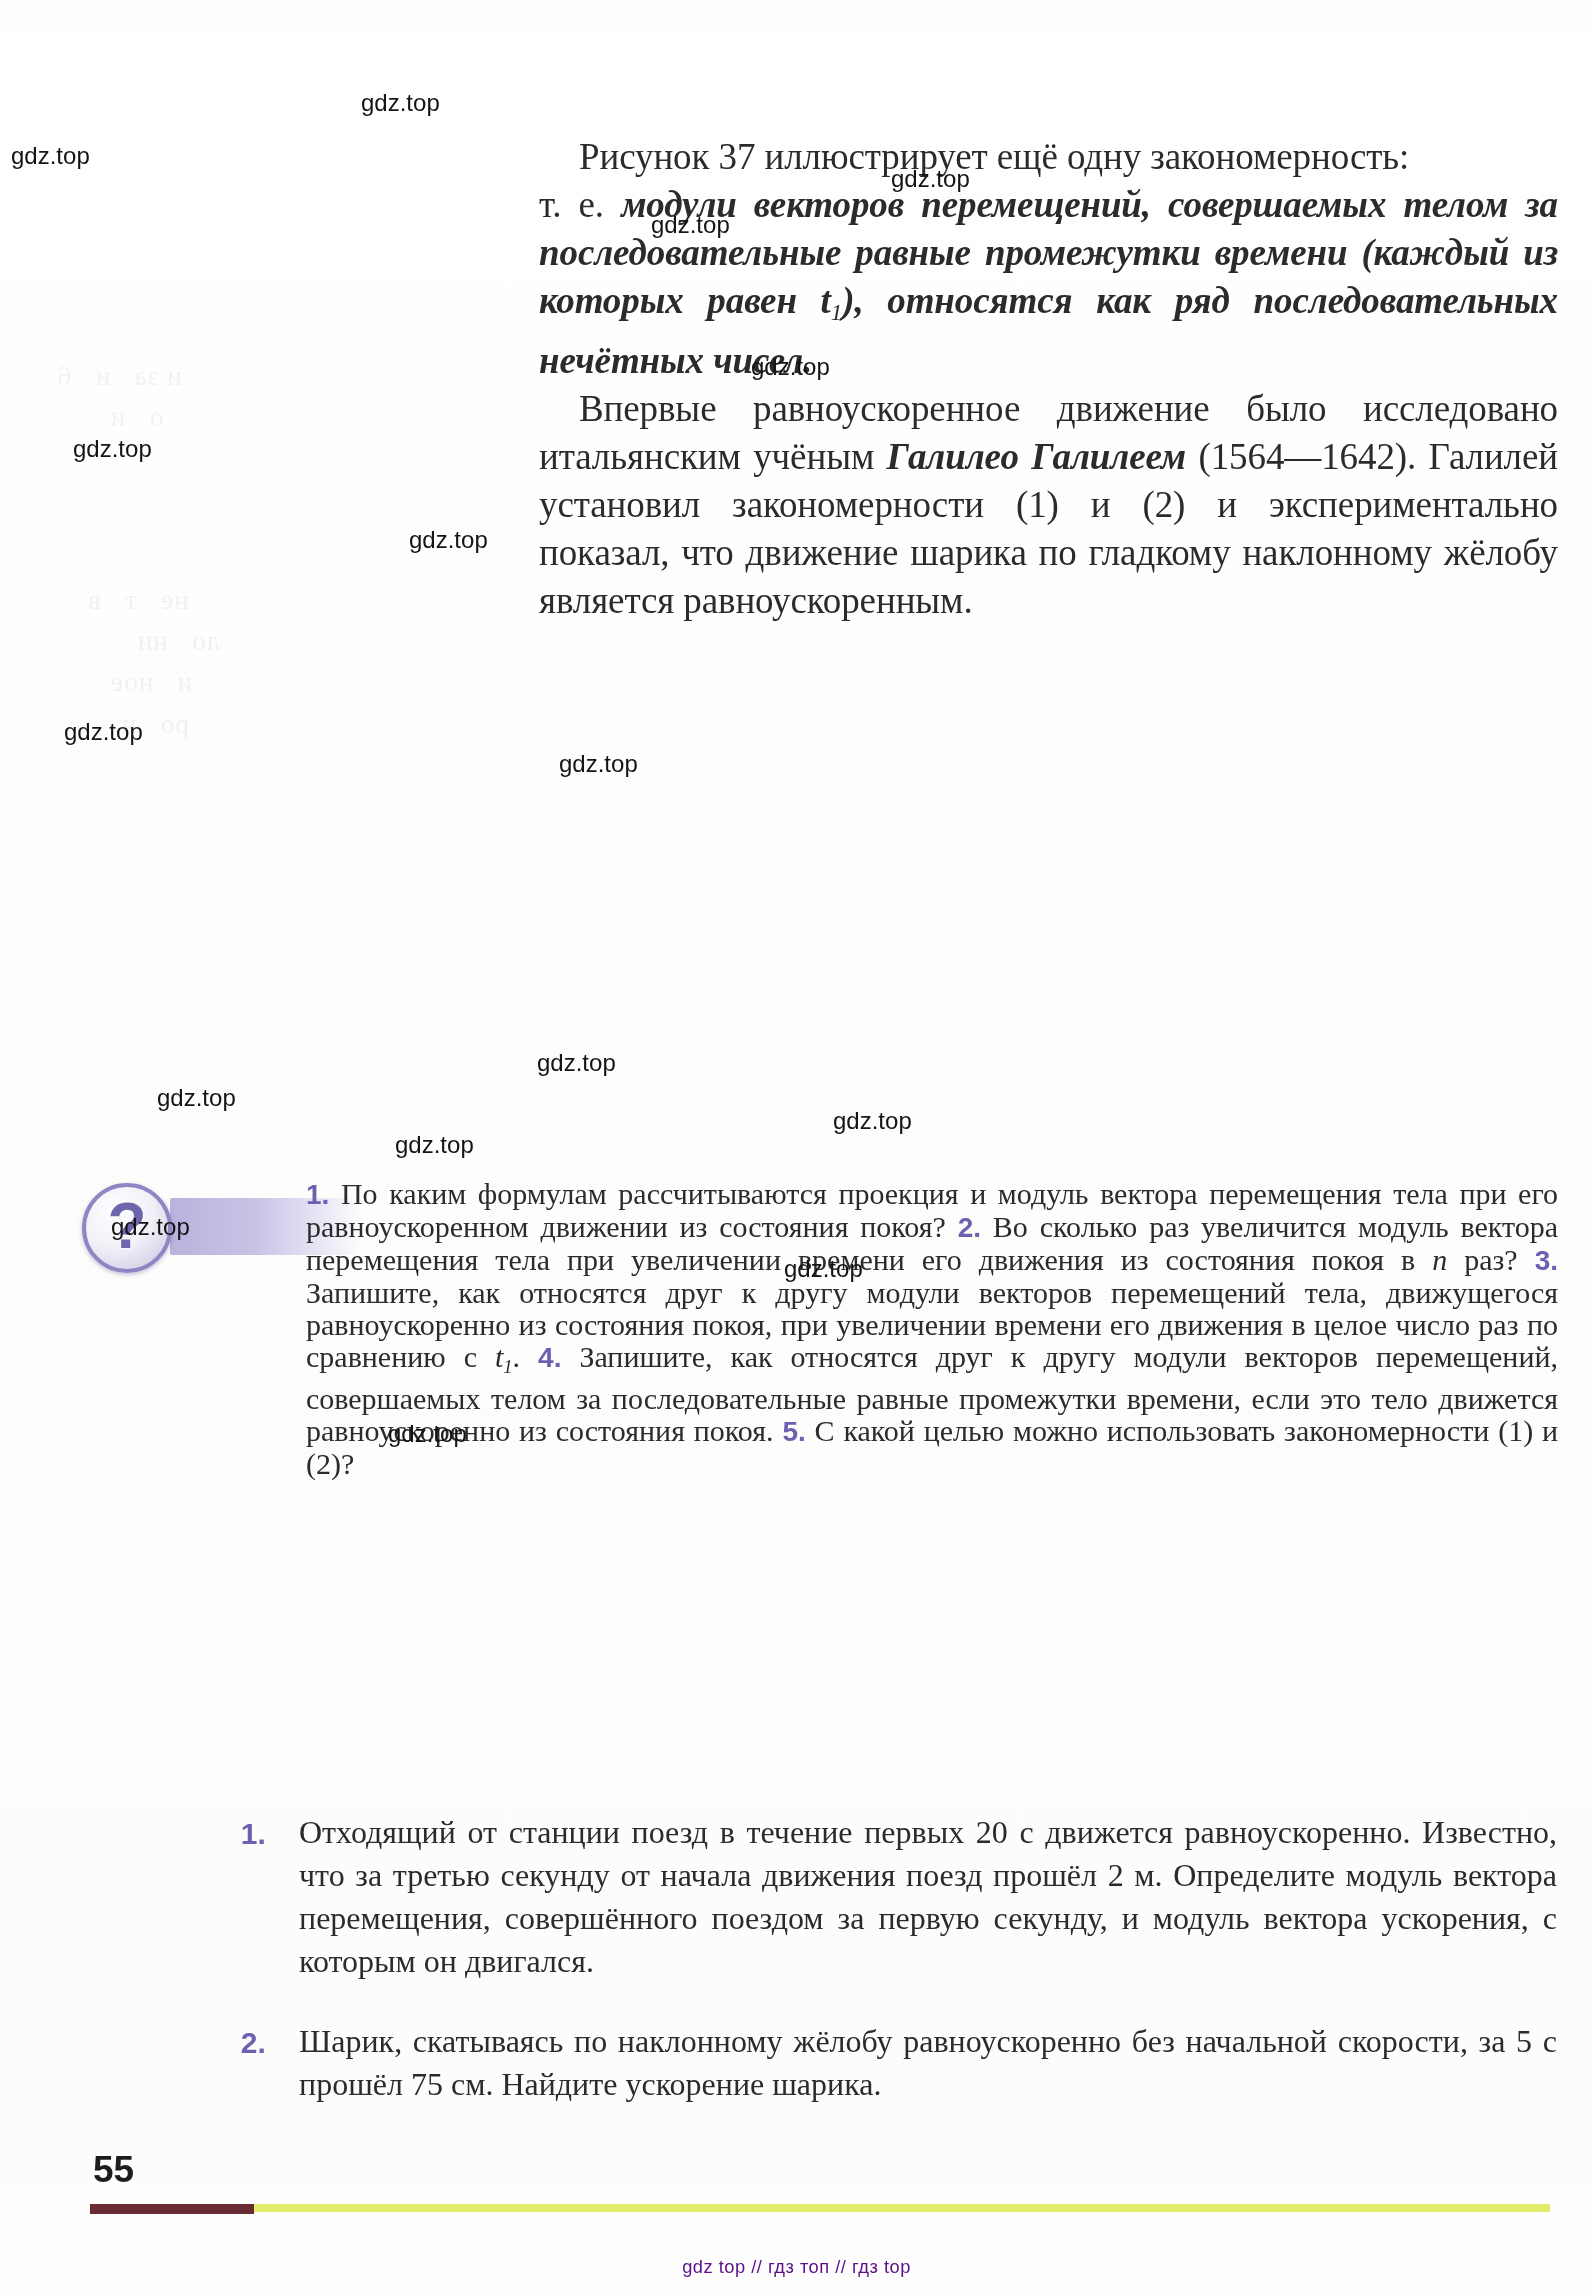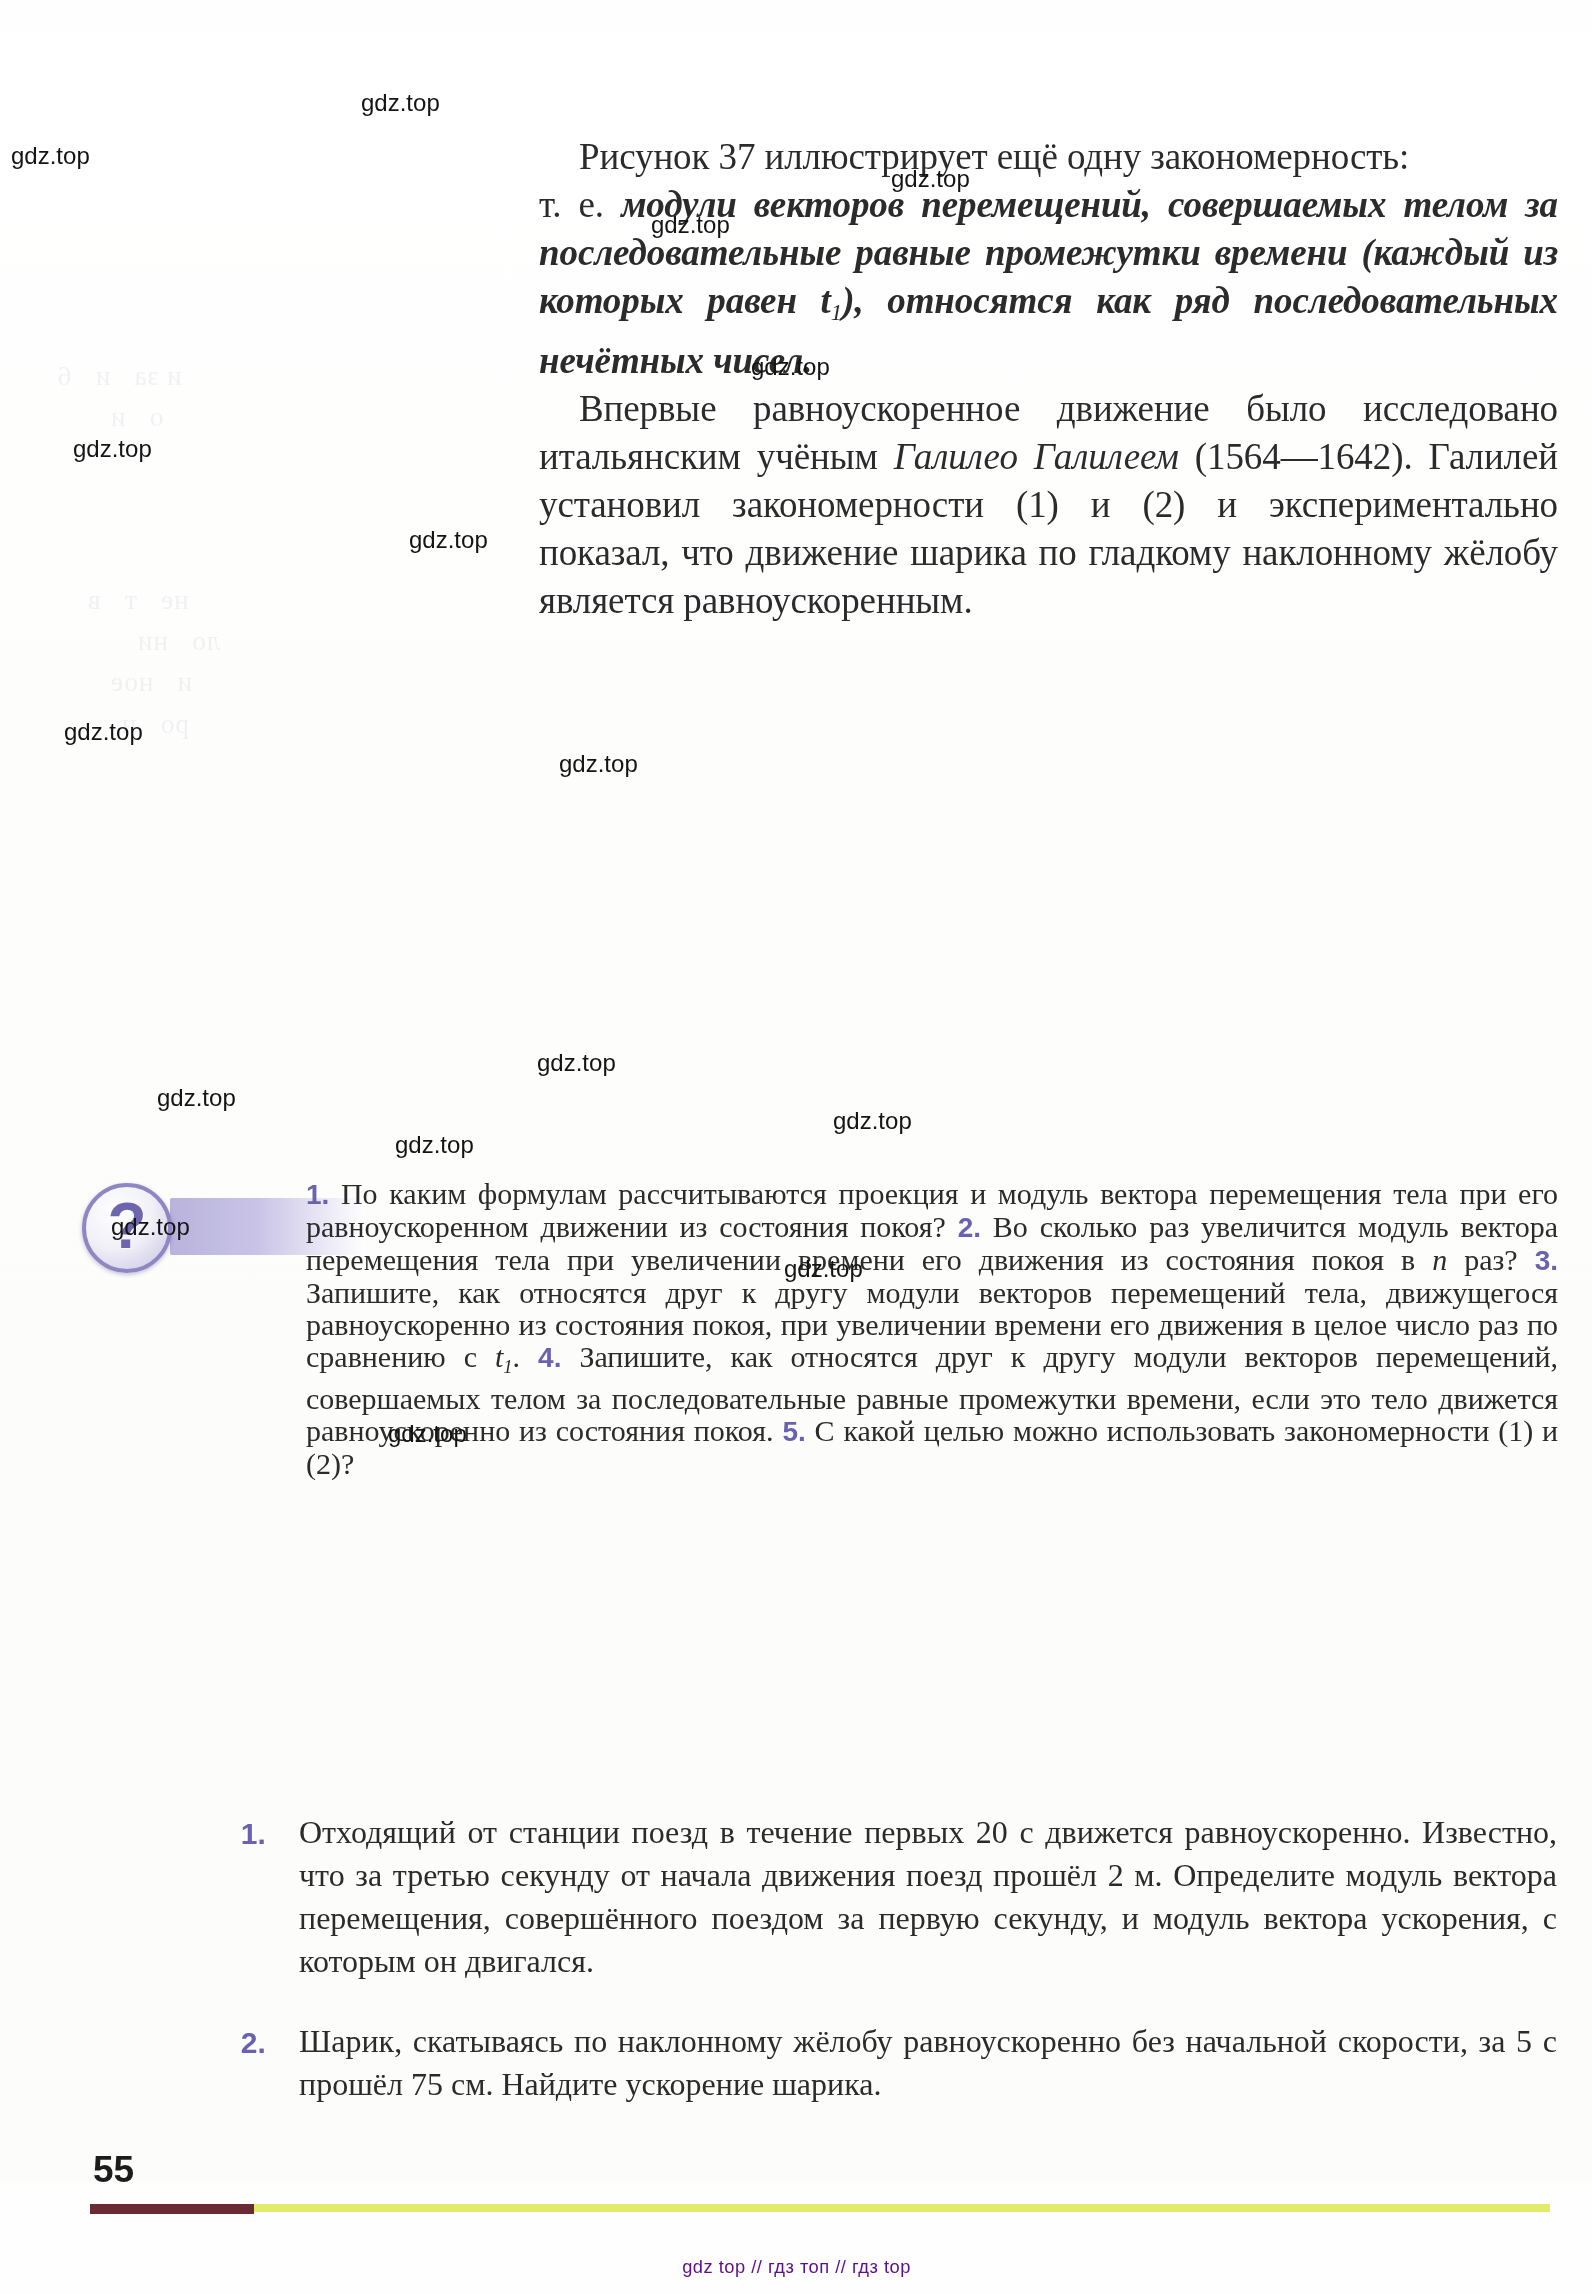--- a/index.html
+++ b/index.html
@@ -82,21 +82,21 @@
     text-align: justify;
     text-indent: 40px;
     letter-spacing: -0.1px;
     font-family: "Liberation Serif", "DejaVu Serif", serif;
   }
   p.body.tight { text-indent: 0; }
   .em-italic {
     font-style: italic;
     font-weight: 600;
   }
-  b.name { font-style: italic; font-weight: normal; }
+  b.name { font-style: italic; font-weight: bold; }
 
   .formula {
     margin: 9.1px 0 7.3px 0;
     font-size: 37px;
     line-height: 51px;
     font-style: italic;
     text-align: center;
     color: #2b2b2b;
     white-space: nowrap;
   }

